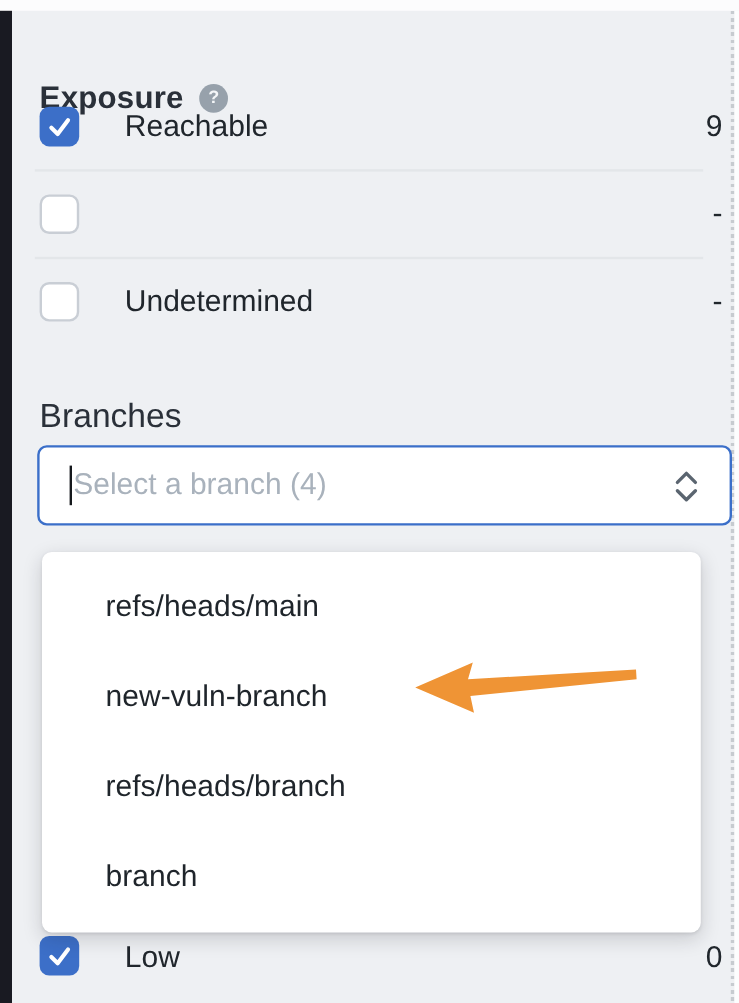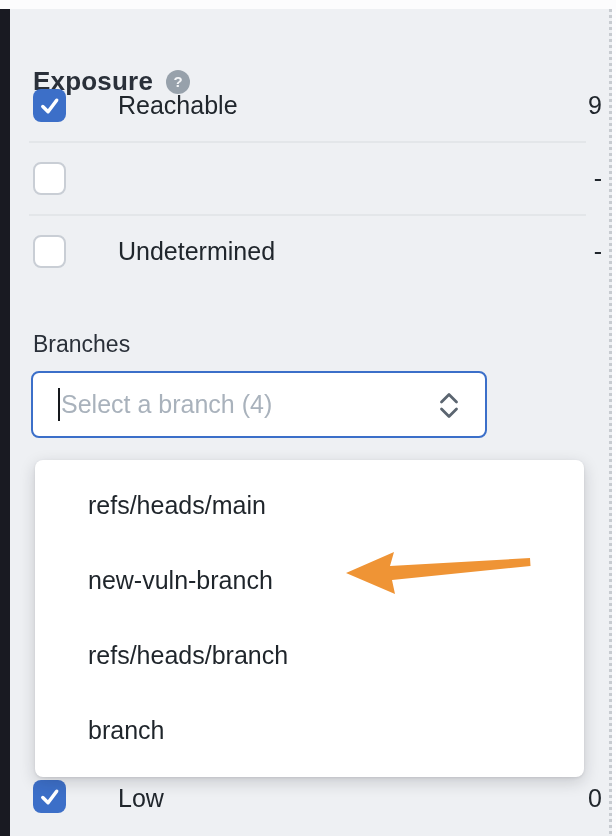--- a/index.html
+++ b/index.html
@@ -25,29 +25,29 @@
     font-size:15px;font-weight:700;display:flex;align-items:center;justify-content:center;
     line-height:1;user-select:none;
   }
 
   
   .filter-rows{position:absolute;left:29px;top:69px;width:573px;}
   .filter-row{height:73px;display:flex;align-items:center;padding-left:4px;box-sizing:border-box;}
   .checkbox{width:33px;height:33px;border-radius:8px;box-sizing:border-box;flex:0 0 auto;}
   .checkbox.unchecked{background:#FFFFFF;border:2px solid #C9CED5;}
   .checkbox.checked{background:#3C6FC8;display:flex;align-items:center;justify-content:center;}
-  .filter-label{margin-left:52px;font-size:25px;color:#20262C;}
+  .filter-label{margin-left:38px;font-size:25px;color:#20262C;}
   .filter-count{margin-left:auto;font-size:25px;color:#20262C;}
   .separator{position:absolute;left:29px;width:557px;height:2px;background:#E3E6E9;}
   .sep-1{top:141px;} .sep-2{top:214px;}
 
   
-  .branches-label{position:absolute;left:33px;top:331px;font-size:23px;font-weight:500;color:#2A3039;}
+  .branches-label{position:absolute;left:33px;top:331px;font-size:28px;font-weight:500;color:#2A3039;}
   .branch-combobox{
-    position:absolute;left:31px;top:371px;width:456px;height:67px;box-sizing:border-box;
+    position:absolute;left:31px;top:371px;width:579px;height:67px;box-sizing:border-box;
     background:#FFFFFF;border:2px solid #3B6FC9;border-radius:8px;
   }
   .branch-combobox input{
     position:absolute;left:0;top:0;width:100%;height:100%;box-sizing:border-box;
     border:none;outline:none;background:transparent;
     padding:0 60px 0 28px;font-size:25px;color:#20262C;
     font-family:"Liberation Sans","DejaVu Sans",sans-serif;
   }
   .branch-combobox input::placeholder{color:#A9B2BC;opacity:1;}
   .text-caret{position:absolute;left:25px;top:15px;width:2px;height:33px;background:#15181C;}

